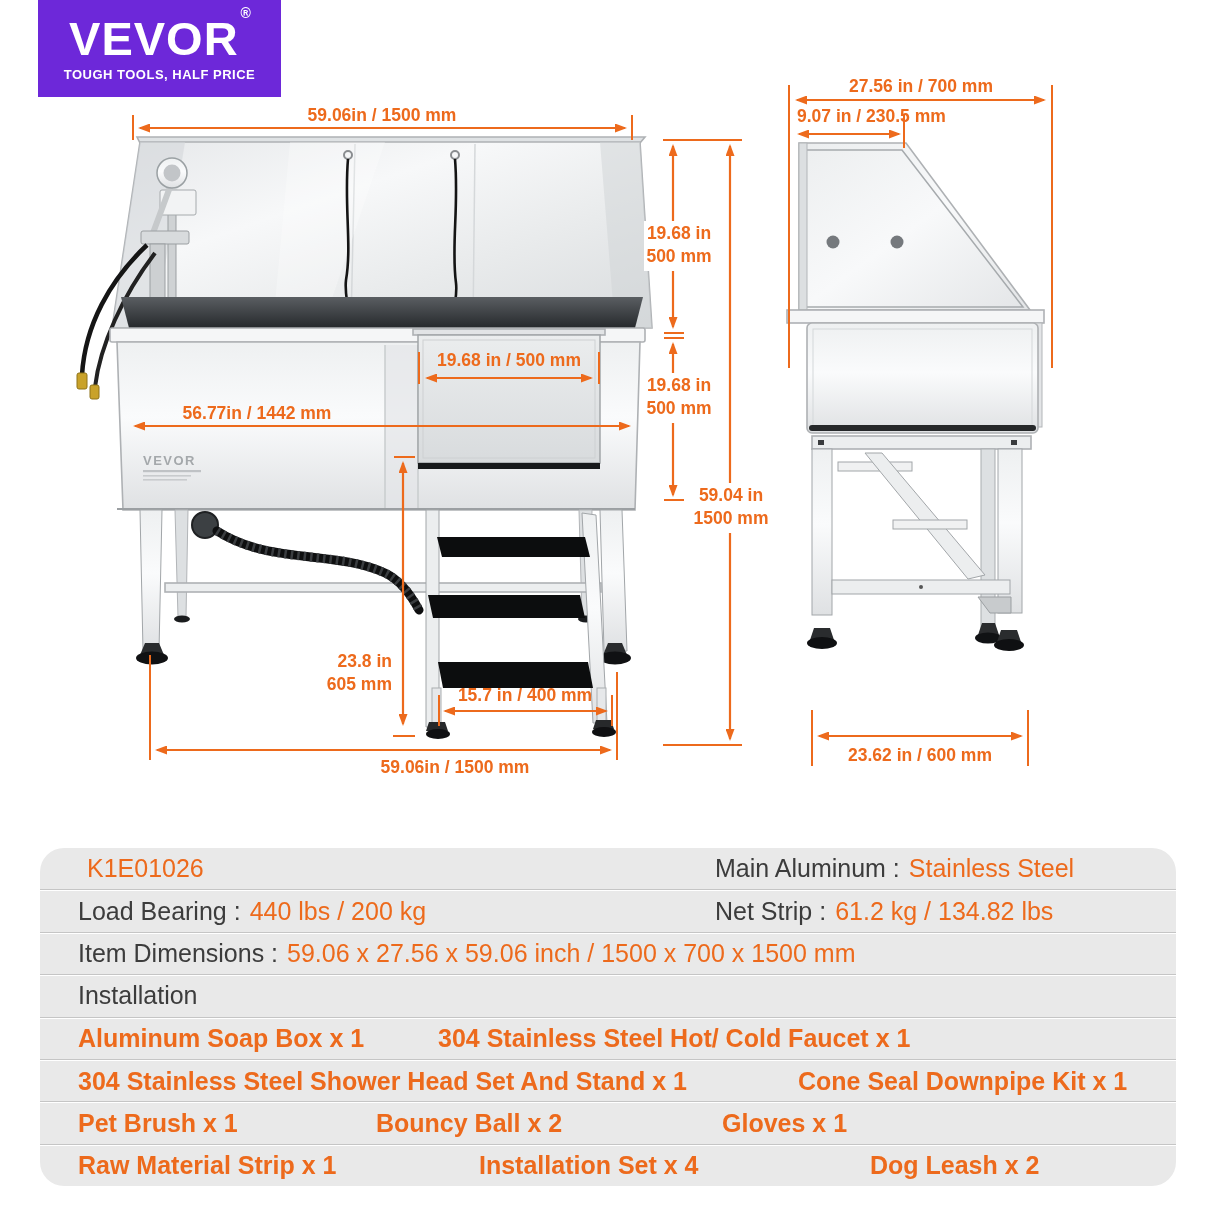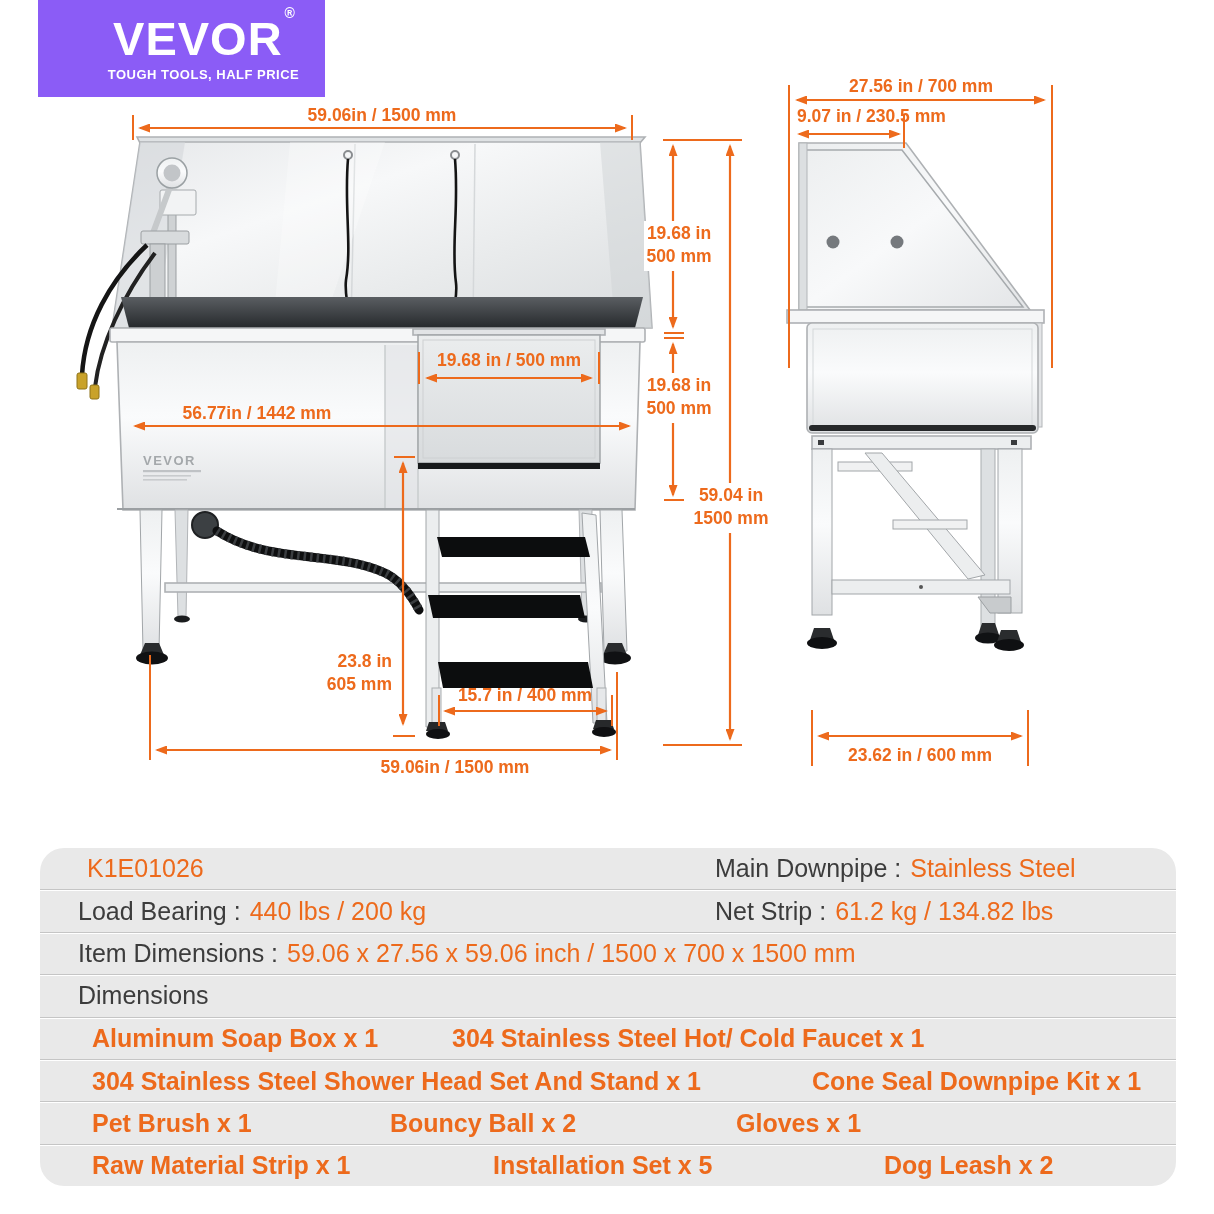--- a/index.html
+++ b/index.html
@@ -1,20 +1,20 @@
 <!DOCTYPE html>
 <html><head>
 <meta charset="utf-8">
 <style>
   html,body{margin:0;padding:0;background:#fff;}
   .page{position:relative;width:1214px;height:1214px;background:#fff;overflow:hidden;
         font-family:"Liberation Sans",sans-serif;}
   
-  .logo{position:absolute;left:38px;top:0;width:243px;height:97px;background:#8b5cf6;
-        display:flex;flex-direction:column;align-items:center;justify-content:center;padding-left:44px;}
+  .logo{position:absolute;left:38px;top:0;width:243px;height:97px;background:#6d28d9;
+        display:flex;flex-direction:column;align-items:center;justify-content:center;}
   .logo-main{color:#fff;font-weight:bold;font-size:47px;line-height:1;letter-spacing:1px;position:relative;}
   .logo-main sup{font-size:14px;position:relative;top:-20px;left:2px;font-weight:bold;}
   .logo-tagline{color:#fff;font-weight:bold;font-size:13px;letter-spacing:.5px;margin-top:5px;text-align:center;}
   
   .front-svg{position:absolute;left:55px;top:95px;}
   .side-svg{position:absolute;left:785px;top:60px;}
   .dtxt{fill:#ed6a1c;font-family:"Liberation Sans",sans-serif;font-weight:bold;font-size:17.5px;}
   .dline{stroke:#ed6a1c;stroke-width:2.2;fill:none;}
   .dtick{stroke:#ed6a1c;stroke-width:2;fill:none;}
   .steel-edge{stroke:#aeb1b4;stroke-width:1.6;}
@@ -24,21 +24,21 @@
          font-size:25px;color:#3c3c3c;}
   .prow{flex:1;display:flex;align-items:center;padding-left:38px;position:relative;
         border-bottom:1.5px solid #c5c5c5;box-shadow:0 1px 0 #ffffff inset;}
   .prow:first-child{box-shadow:none;}
   .prow:last-child{border-bottom:none;}
   .cell{display:flex;align-items:center;white-space:nowrap;}
   .c-left{width:637px;}
   .lab{color:#3c3c3c;}
   .val{color:#ed6a1c;font-weight:normal;margin-left:9px;white-space:nowrap;}
   .acc-item{position:absolute;top:50%;transform:translateY(-50%);color:#ed6a1c;
-            font-weight:bold;white-space:nowrap;margin-left:14px;}
+            font-weight:bold;white-space:nowrap;}
 </style>
 </head>
 <body>
 
 <div class="page">
 
   <div class="logo">
     <div class="logo-main"><span>VEVOR</span><sup>®</sup></div>
     <div class="logo-tagline">TOUGH TOOLS, HALF PRICE</div>
   </div>
@@ -279,56 +279,56 @@
       <text class="dtxt" x="135" y="701" text-anchor="middle">23.62 in / 600 mm</text>
     </g>
   </svg>
 
   <div class="panel">
     <div class="prow">
       <div class="cell c-left">
         <span class="val">K1E01026</span>
       </div>
       <div class="cell">
-        <span class="lab">Main Downpipe :</span>
+        <span class="lab">Main Aluminum :</span>
         <span class="val">Stainless Steel</span>
       </div>
     </div>
     <div class="prow">
       <div class="cell c-left">
         <span class="lab">Load Bearing :</span>
         <span class="val">440 lbs / 200 kg</span>
       </div>
       <div class="cell">
         <span class="lab">Net Strip :</span>
         <span class="val">61.2 kg / 134.82 lbs</span>
       </div>
     </div>
     <div class="prow">
       <div class="cell">
         <span class="lab">Item Dimensions :</span>
         <span class="val">59.06 x 27.56 x 59.06 inch / 1500 x 700 x 1500 mm</span>
       </div>
     </div>
     <div class="prow">
-      <span class="lab">Dimensions</span>
+      <span class="lab">Installation</span>
     </div>
     <div class="prow">
       <span class="acc-item" style="left:38px">Aluminum Soap Box x 1</span>
       <span class="acc-item" style="left:398px">304 Stainless Steel Hot/ Cold Faucet x 1</span>
     </div>
     <div class="prow">
       <span class="acc-item" style="left:38px">304 Stainless Steel Shower Head Set And Stand  x 1</span>
       <span class="acc-item" style="left:758px">Cone Seal Downpipe Kit x 1</span>
     </div>
     <div class="prow">
       <span class="acc-item" style="left:38px">Pet Brush x 1</span>
       <span class="acc-item" style="left:336px">Bouncy Ball x 2</span>
       <span class="acc-item" style="left:682px">Gloves x 1</span>
     </div>
     <div class="prow">
       <span class="acc-item" style="left:38px">Raw Material Strip x 1</span>
-      <span class="acc-item" style="left:439px">Installation Set x 5</span>
+      <span class="acc-item" style="left:439px">Installation Set x 4</span>
       <span class="acc-item" style="left:830px">Dog Leash x 2</span>
     </div>
   </div>
 
 </div>
 
 </body></html>

